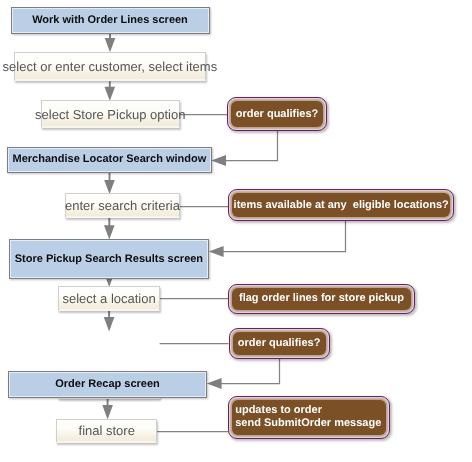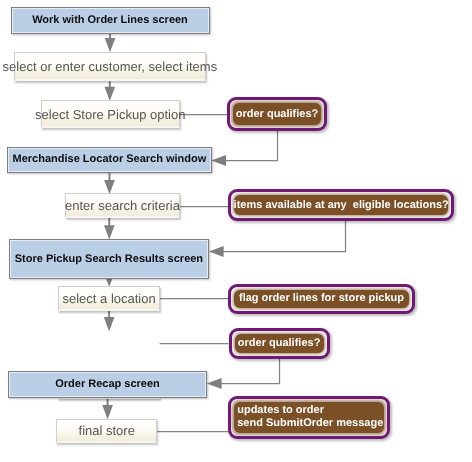--- a/index.html
+++ b/index.html
@@ -14,21 +14,21 @@
   .node{position:absolute;box-sizing:border-box;display:flex;align-items:center;
         justify-content:center;text-align:center;white-space:pre;}
   .node > span{display:block;transform:translateZ(0);}
   .screen{background:#bacfe6;border:1px solid #7e7e7e;
           box-shadow:inset 0 0 0 1px #e4ecf6, 1px 1px 2px rgba(0,0,0,.25);
           color:#0c0c0c;font-weight:bold;font-size:11px;line-height:13px;}
   .action{background:linear-gradient(180deg,#fefefd 0%,#fdfcf7 42%,#faf7ec 58%,#f4efdf 80%,#f2ecdc 94%,#fbfaf6 100%);
           border:1px solid #cfcfcf;border-bottom-color:#f7f6f3;
           box-shadow:0.8px 1.8px 1.8px rgba(0,0,0,.24);
           color:#555555;font-size:13px;line-height:13px;}
-  .note{background:#f0eeed;border:3px solid #701a75;border-radius:9px;
+  .note{background:#f0eeed;border:1px solid #701a75;border-radius:9px;
         box-shadow:1.5px 1.5px 2.5px rgba(0,0,0,.26);
         color:#fff;font-weight:bold;font-size:11px;line-height:13px;
         position:absolute;}
   .note .fill{position:absolute;left:3px;top:3px;right:3px;bottom:3px;
         background:#7b5026;border-radius:6px;
         box-shadow:0 0 2.3px 1.15px rgba(123,80,38,.5);}
   .note > span{position:relative;z-index:2;}
   .note.multi{text-align:left;justify-content:flex-start;padding-left:6px;line-height:13.2px;}
 </style>
 </head>

